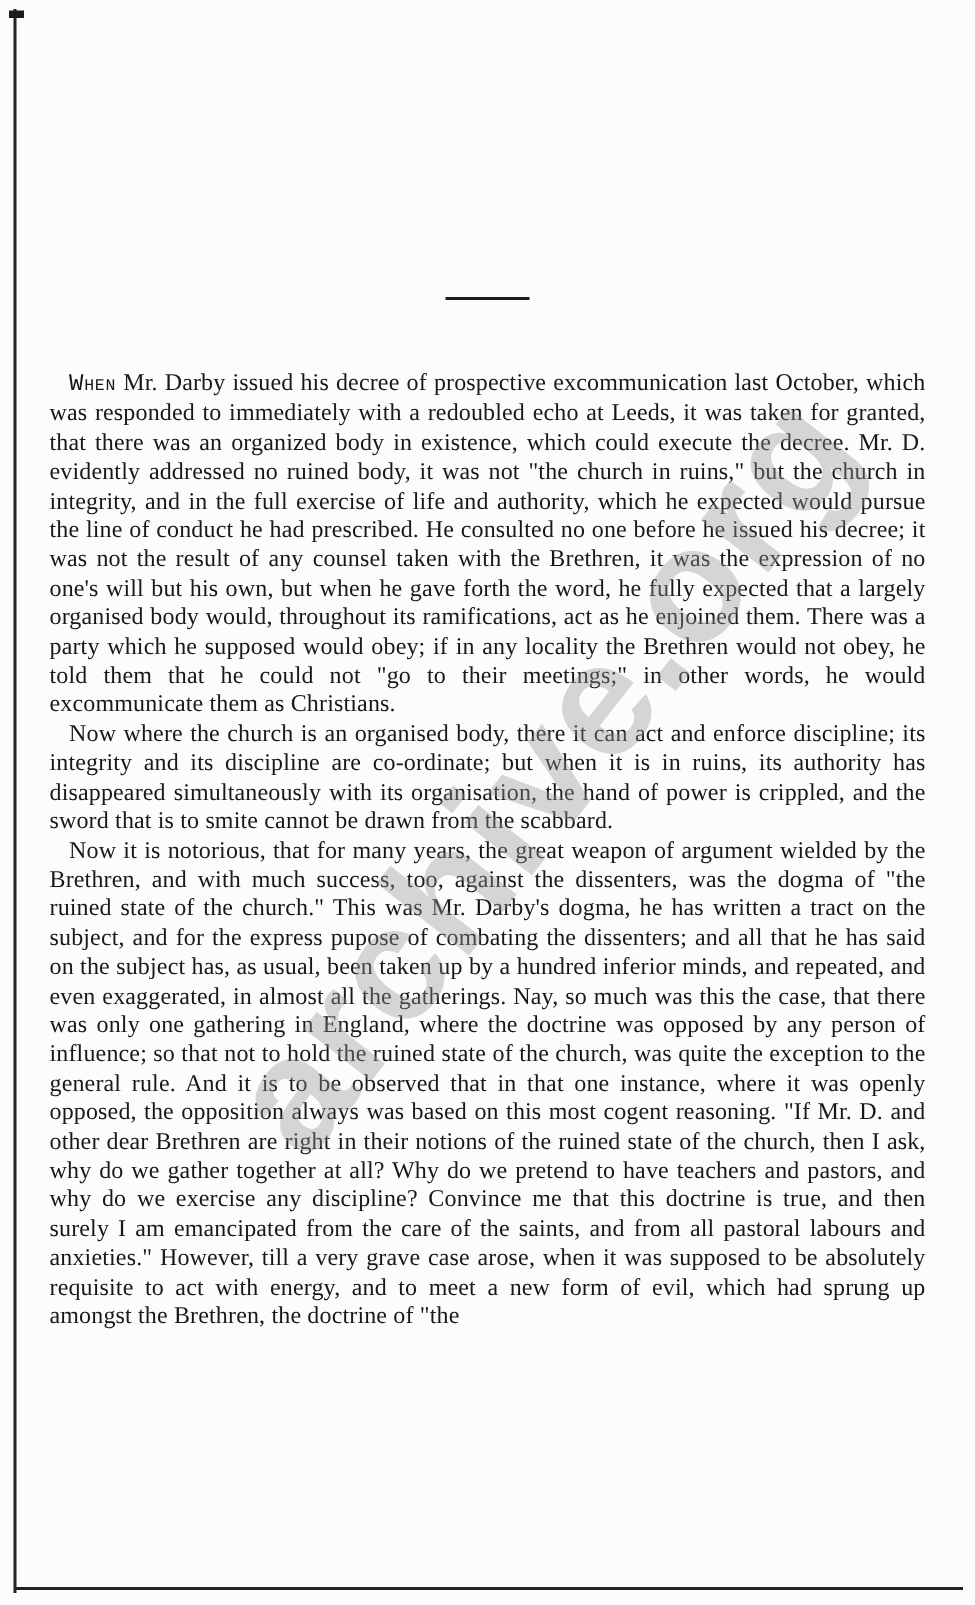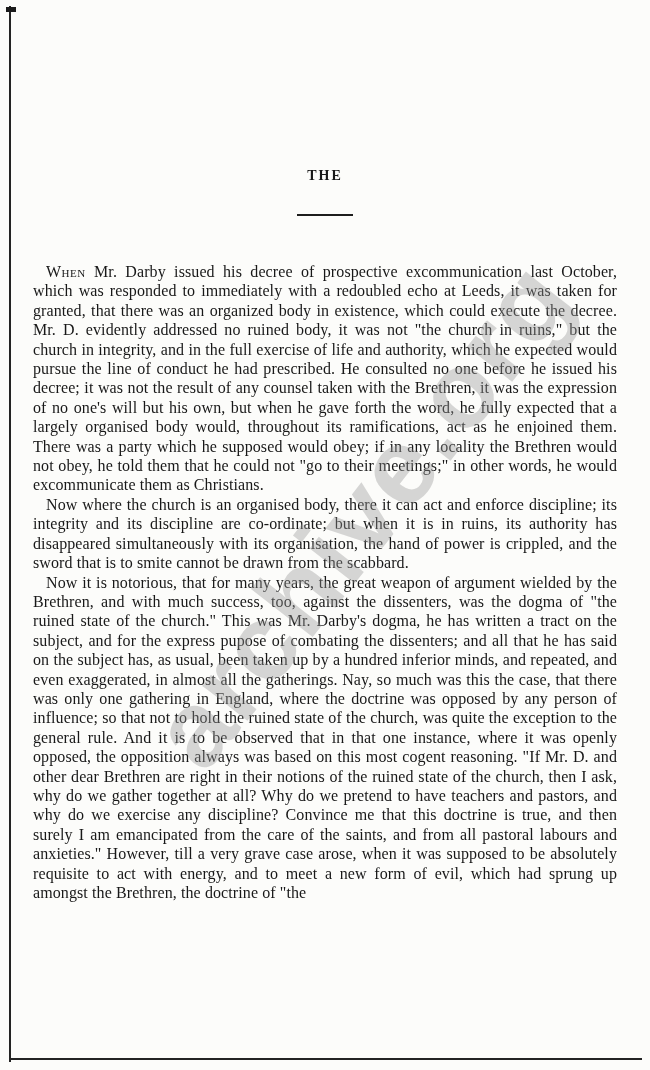--- a/index.html
+++ b/index.html
@@ -93,36 +93,36 @@
     text-align: justify;
     letter-spacing: 0.1px;
   }
   .para {
     margin: 0;
     text-indent: 13px;
   }
   .lead {
     font-variant: small-caps;
     letter-spacing: 0.5px;
+    font-family: Liberation Mono, monospace;
   }
 </style>
 </head>
 <body>
 
 <div class="page">
 
   <div class="edge-left"></div>
   <div class="edge-bottom"></div>
   <div class="edge-tick"></div>
 
   <div class="watermark">archive.org</div>
 
   <div class="content">
 
-    <div class="kicker">THE</div>
 
 
     <div class="rule"></div>
 
     <div class="body-text">
 
       <p class="para"><span class="lead">When</span><span> Mr. Darby issued his decree of prospective excommunication last October, which was responded to immediately with a redoubled echo at Leeds, it was taken for granted, that there was an organized body in existence, which could execute the decree.  Mr. D. evidently addressed no ruined body, it was not "the church in ruins," but the church in integrity, and in the full exercise of life and authority, which he expected would pursue the line of conduct he had prescribed.  He consulted no one before he issued his decree; it was not the result of any counsel taken with the Brethren, it was the expression of no one's will but his own, but when he gave forth the word, he fully expected that a largely organised body would, throughout its ramifications, act as he enjoined them.  There was a party which he supposed would obey; if in any locality the Brethren would not obey, he told them that he could not "go to their meetings;" in other words, he would excommunicate them as Christians.</span></p>
 
       <p class="para">Now where the church is an organised body, there it can act and enforce discipline; its integrity and its discipline are co-ordinate; but when it is in ruins, its authority has disappeared simultaneously with its organisation, the hand of power is crippled, and the sword that is to smite cannot be drawn from the scabbard.</p>
 

